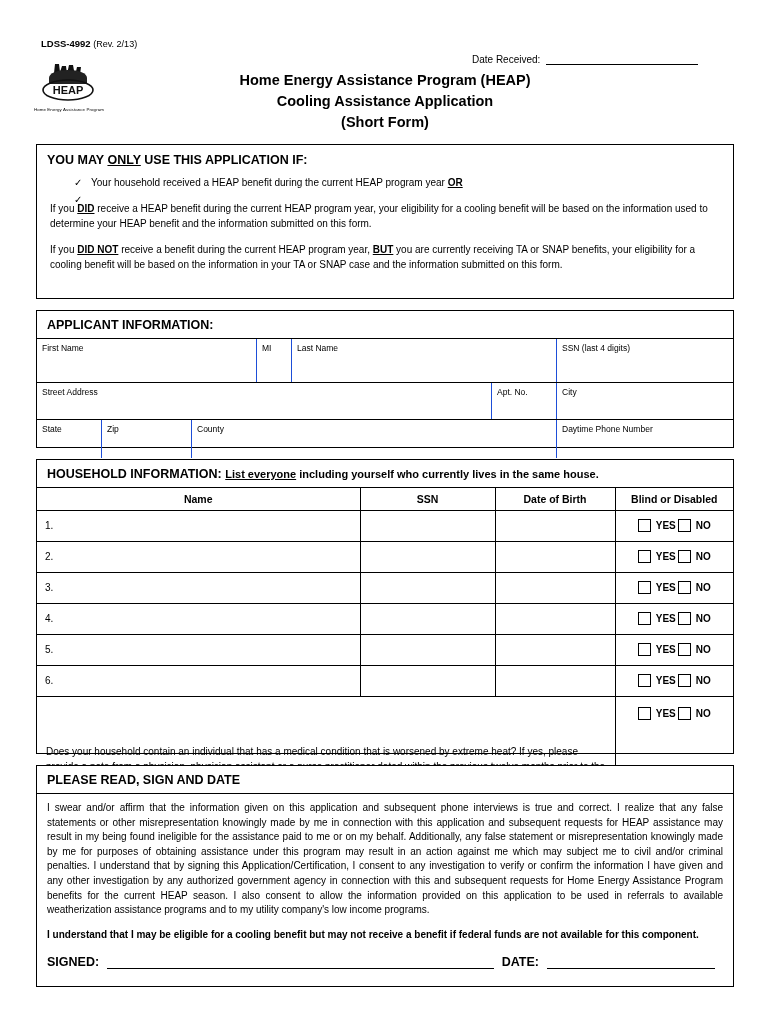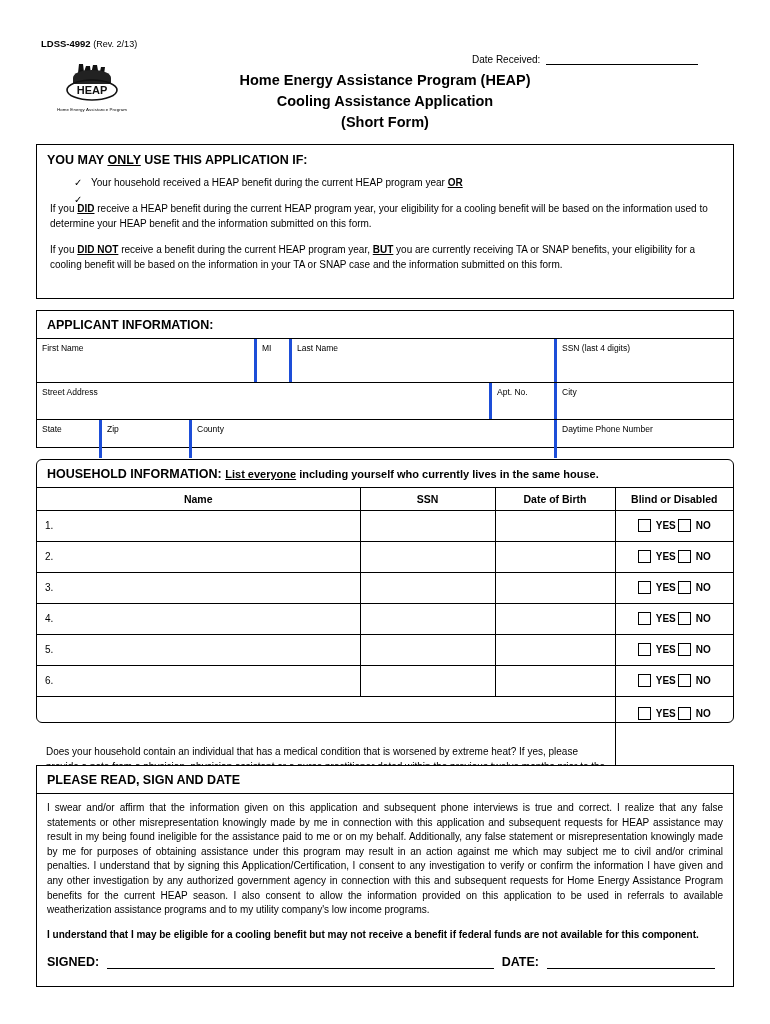--- a/index.html
+++ b/index.html
@@ -41,24 +41,24 @@
   .date-received .line {
     display: inline-block;
     width: 152px;
     border-bottom: 1px solid #000;
     height: 10px;
     margin-left: 6px;
     vertical-align: bottom;
   }
   .logo {
     position: absolute;
-    left: 56px;
+    left: 32px;
     top: 62px;
     width: 72px;
-    text-align: center;
+    text-align: right;
   }
   .logo svg { display: block; margin: 0 auto; }
   .logo .cap {
     font-size: 4.4px;
     margin-top: 1px;
     letter-spacing: 0.1px;
   }
   .title-block {
     position: absolute;
     left: 150px;
@@ -112,29 +112,29 @@
   }
   
   #applicant { left: 36px; top: 310px; width: 698px; height: 138px; }
   #applicant .sec-head { border-bottom: 1px solid #000; padding: 7px 10px 6px 10px; }
   .grid-row {
     display: flex;
     border-bottom: 1px solid #000;
   }
   .grid-row:last-child { border-bottom: none; }
   .cell {
-    border-right: 3px solid #1d4ed8;
+    border-right: 1px solid #1d4ed8;
     box-sizing: border-box;
     font-size: 8.5px;
     padding: 4px 0 0 5px;
     position: relative;
   }
   .cell:last-child { border-right: none; }
   
-  #household { left: 36px; top: 459px; width: 698px; height: 264px; border-radius: 6px; }
+  #household { left: 36px; top: 459px; width: 698px; height: 295px; }
   #household .sec-head { border-bottom: 1px solid #000; padding: 7px 10px 6px 10px; font-size: 12.5px;}
   #household .sec-head .sub { font-size: 11px; font-weight: bold; }
   .hh-table { width: 100%; border-collapse: collapse; }
   .hh-table td, .hh-table th {
     border: 1px solid #000;
     box-sizing: border-box;
   }
   .hh-table tr td:first-child, .hh-table tr th:first-child { border-left: none; }
   .hh-table tr td:last-child, .hh-table tr th:last-child { border-right: none; }
   .hh-table tr:last-child td { border-bottom: none; }

